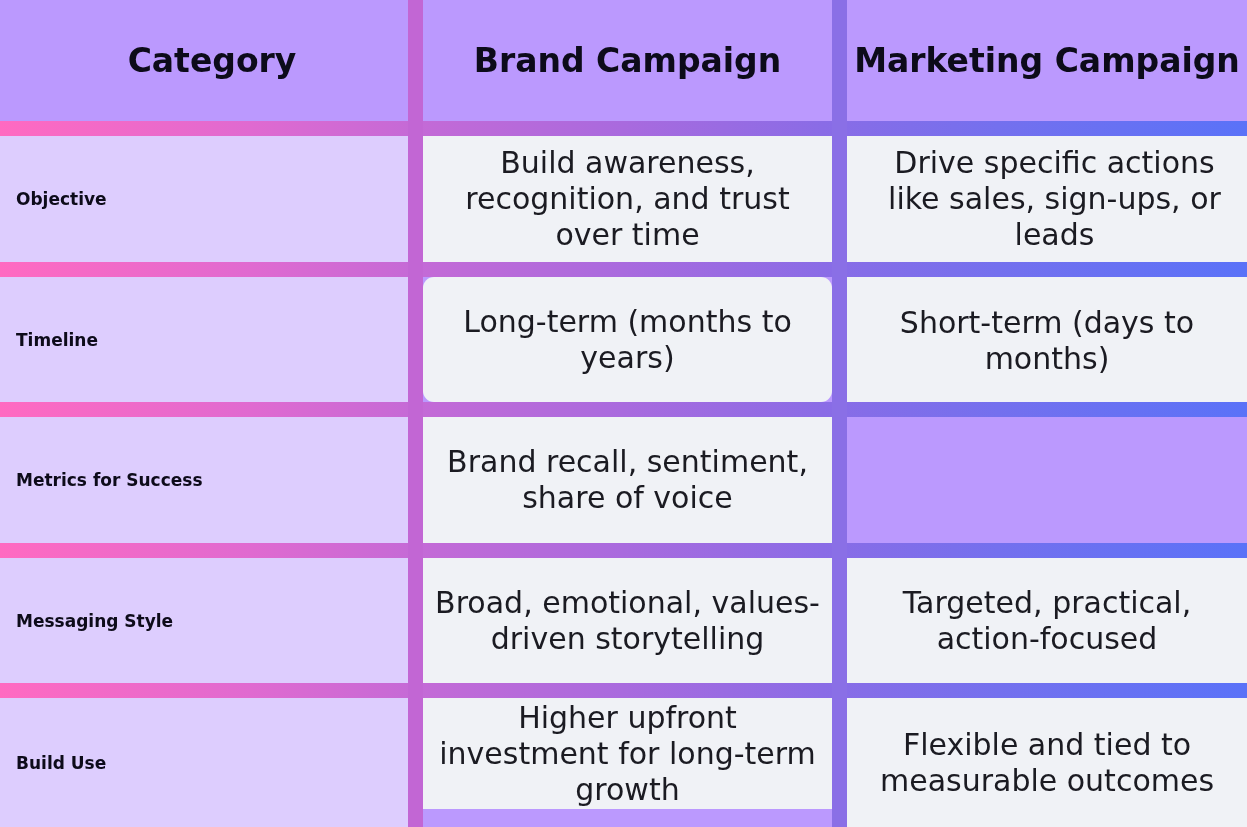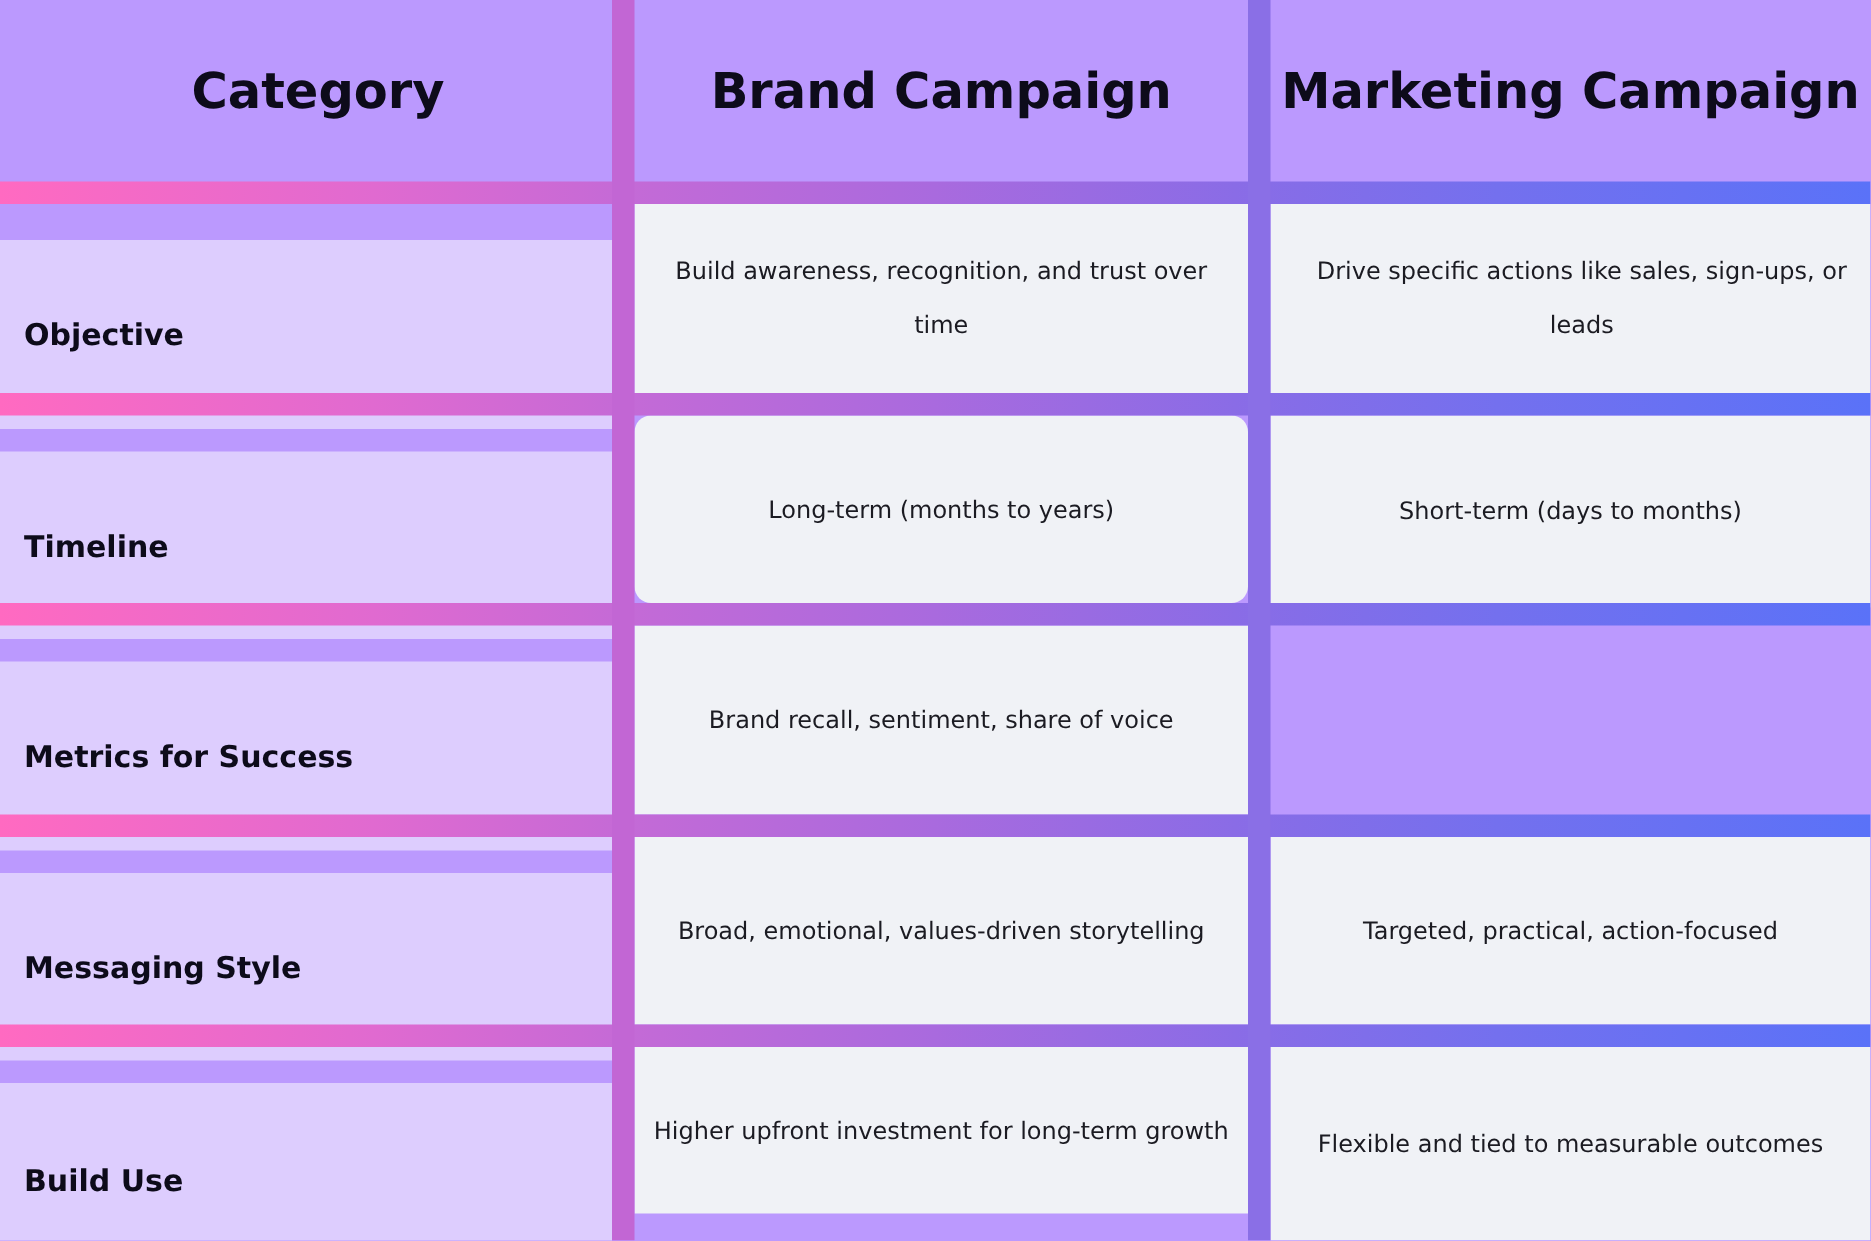--- a/index.html
+++ b/index.html
@@ -10,22 +10,22 @@
       font-family: "DejaVu Sans", "Liberation Sans", sans-serif;
       color: #111018;
     }
     .grid { position: absolute; inset: 0; }
     .cell {
       position: absolute;
       display: flex; align-items: center;
       box-sizing: border-box;
     }
     .head { background: #bb99fe; justify-content: center; font-weight: bold; font-size: 33px; color: #0d0b1a; }
-    .cat { background: #ddcdfe; justify-content: flex-start; padding-left: 16px; font-weight: bold; font-size: 20px; color: #0d0b1a; margin-top: 24px; }
-    .val { background: #f0f2f6; justify-content: center; text-align: center; font-size: 16px; line-height: 36px; color: #1b1b22; padding: 0 10px; }
+    .cat { background: #ddcdfe; justify-content: flex-start; padding-left: 16px; font-weight: bold; font-size: 17px; color: #0d0b1a; }
+    .val { background: #f0f2f6; justify-content: center; text-align: center; font-size: 30px; line-height: 36px; color: #1b1b22; padding: 0 10px; }
     .hbar {
       position: absolute; left: 0; width: 1247px; height: 15px;
       background: linear-gradient(90deg, #ff6ac1 0%, #e06ad0 20%, #c56ad6 33%, #a96ade 50%, #8a6ce6 66%, #7470ee 80%, #5a72f8 100%);
     }
     .vbar { position: absolute; top: 0; height: 827px; width: 15px; }
     .v1 { left: 408px; background: #c266d4; }
     .v2 { left: 832px; background: #8a6fe6; }
   </style>
 </head>
 <body>

